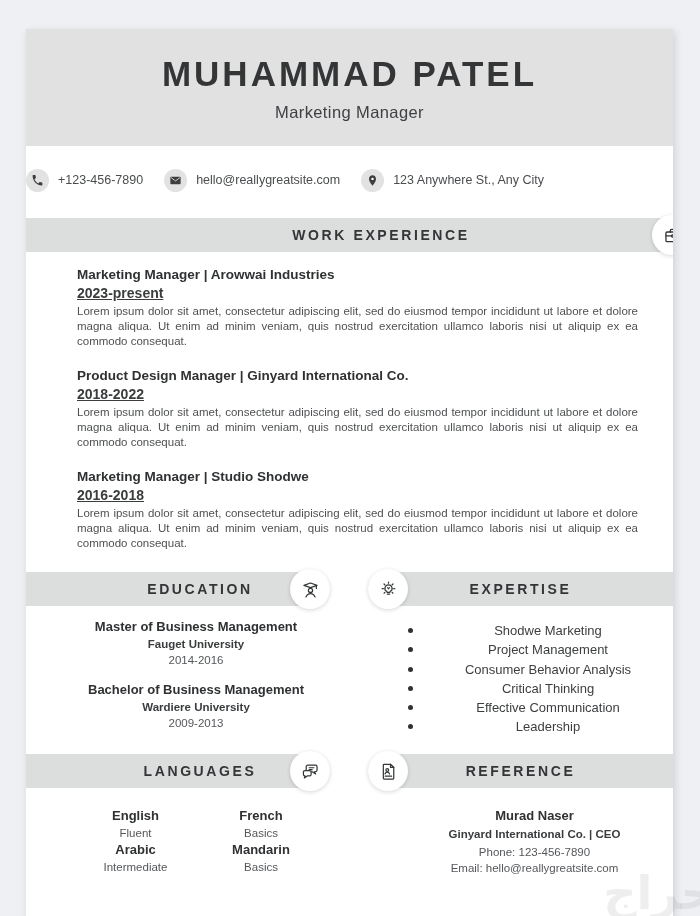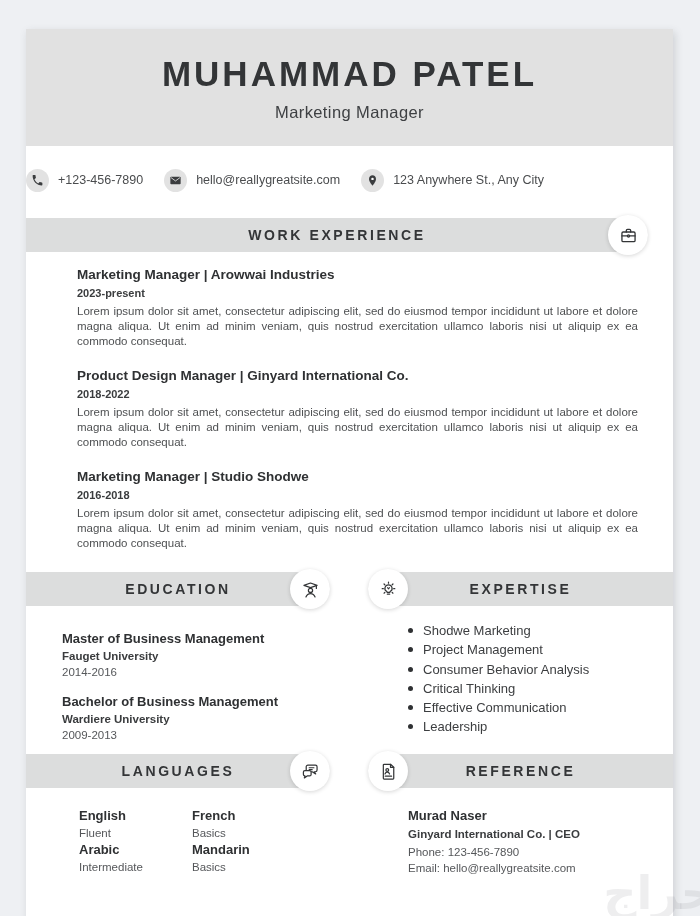--- a/index.html
+++ b/index.html
@@ -45,38 +45,38 @@
   }
   .banner-title{
     font-size:14px;font-weight:700;letter-spacing:2.6px;color:#333537;
   }
   .cap-circle{
     position:absolute;top:-3px;width:40px;height:40px;border-radius:50%;
     background:#ffffff;display:flex;align-items:center;justify-content:center;
     box-shadow:0 1px 4px rgba(0,0,0,.16);
   }
   .cap-circle svg{width:21px;height:21px;}
-  .icon-right{border-radius:0 20px 20px 0;}
+  .icon-right{border-radius:0 20px 20px 0;padding-left:44px;}
   .icon-right .cap-circle{right:0;}
   .icon-left{border-radius:20px 0 0 20px;}
   .icon-left .cap-circle{left:0;}
   .banner-work{width:622px;margin-top:4px;}
   
   .work-content{padding:14px 35px 0 51px;}
   .work-entry{margin-bottom:18px;}
   .we-title{font-size:13.5px;font-weight:700;color:#2f3133;line-height:18px;margin-bottom:2px;}
-  .we-period{font-size:11px;font-weight:700;color:#3a3c3e;line-height:15px;margin-bottom:3px;}
+  .we-period{font-size:14px;font-weight:700;color:#3a3c3e;line-height:15px;margin-bottom:3px;text-decoration:underline;}
   .we-desc{font-size:11.5px;color:#4e5052;line-height:15px;text-align:justify;}
   
-  .cols{display:flex;gap:38px;}
+  .cols{display:flex;gap:38px;text-align:center;}
   .cols.row1{margin-top:21px;height:182px;}
   .col-left{width:304px;flex:none;}
   .col-right{flex:1;min-width:0;}
   
-  .edu-content{padding:24px 0 0 36px;}
+  .edu-content{padding:12px 0 0 36px;}
   .edu-entry{margin-bottom:13px;}
   .edu-degree{font-size:13px;font-weight:700;color:#2f3133;line-height:17px;margin-bottom:2px;}
   .edu-school{font-size:11.5px;font-weight:700;color:#3a3c3e;line-height:15px;margin-bottom:1px;}
   .edu-period{font-size:11.5px;color:#55575a;line-height:15px;}
   
   .exp-list{list-style:none;margin:0;padding:15px 0 0 40px;}
   .exp-item{
     font-size:13px;color:#3c3e40;line-height:19.3px;position:relative;padding-left:15px;
   }
   .exp-item::before{

